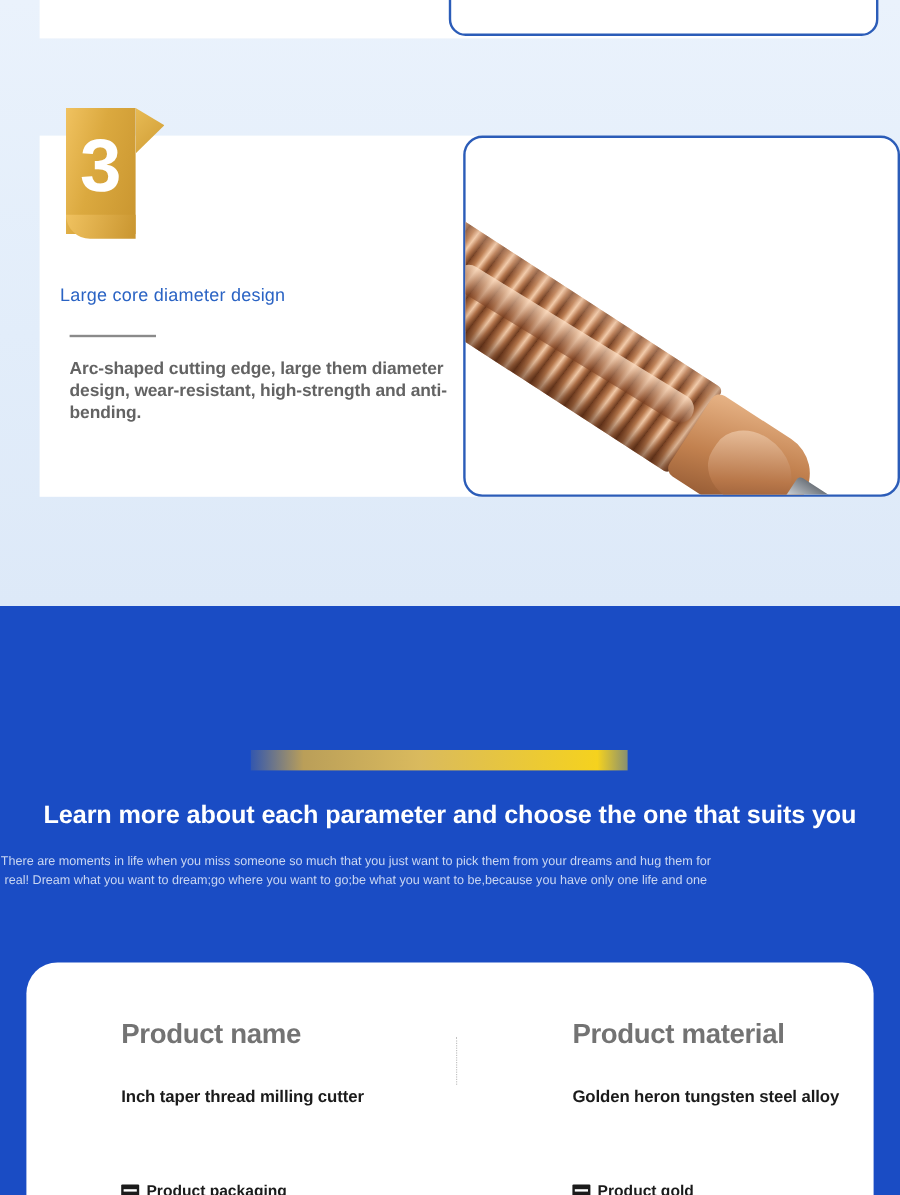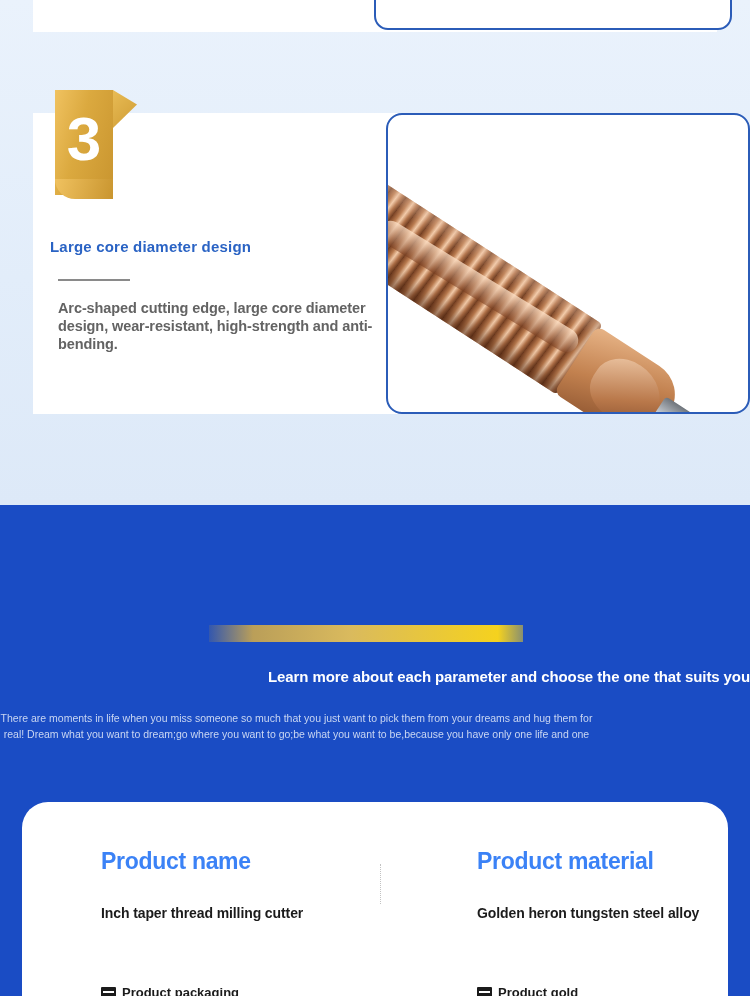--- a/index.html
+++ b/index.html
@@ -55,21 +55,21 @@
     position:absolute; left:0; top:18px; width:58px;
     text-align:center; font-size:62px; font-weight:bold;
     color:#ffffff; line-height:62px;
     font-family:"Liberation Sans", sans-serif;
   }
 
   .card3-body {
     position:absolute; left:17px; top:125px; width:330px;
   }
   .f-title {
-    font-size:15px; font-weight:bold; color:#2a63c4; letter-spacing:.2px;
+    font-size:15px; font-weight:normal; color:#2a63c4; letter-spacing:.2px;
   }
   .f-rule {
     width:72px; height:2px; background:#8a8a8a; margin:24px 0 18px 8px;
   }
   .f-desc {
     font-size:14.5px; font-weight:bold; color:#636363;
     line-height:18px; padding-left:8px; letter-spacing:-.1px;
   }
 
   
@@ -131,40 +131,40 @@
     background:linear-gradient(90deg,
       rgba(192,150,50,.15) 0%, rgba(214,173,70,.85) 14%,
       rgba(228,192,88,.95) 45%, #f5d21e 92%, rgba(245,210,30,.5) 100%);
   }
   .spec-title {
     position:relative; z-index:2;
     font-size:31px; font-weight:bold; color:#ffffff; line-height:32px;
     letter-spacing:.2px;
   }
   .spec-sub {
-    position:absolute; left:0; top:163px; width:750px; text-align:right;
-    font-size:15px; font-weight:bold; color:#ffffff; letter-spacing:-.1px;
+    position:absolute; left:0; top:163px; width:750px; text-align:center;
+    font-size:21px; font-weight:bold; color:#ffffff; letter-spacing:-.1px;
   }
   .spec-lorem {
     position:absolute; left:0; top:205px; width:593px; text-align:center;
     font-size:10.5px; color:#c9d6f2; line-height:16px;
   }
 
   
   .spec-card {
     position:absolute; left:22px; top:297px; width:706px; height:300px;
     background:#ffffff; border-radius:26px;
   }
   .spec-col {
     position:absolute; top:46px; width:300px;
   }
   .spec-col.left  { left:79px; }
   .spec-col.right { left:455px; }
   .spec-h {
-    font-size:23px; font-weight:bold; color:#3b82f6; letter-spacing:-.3px;
+    font-size:23px; font-weight:bold; color:#737373; letter-spacing:-.3px;
   }
   .spec-v {
     margin-top:30px; font-size:14px; font-weight:bold; color:#1b1b1b;
     letter-spacing:-.1px;
   }
   .spec-div {
     position:absolute; left:380px; top:864px; width:1px; height:40px;
     border-left:1px dotted #c2c2c2;
   }
   
@@ -191,21 +191,21 @@
 
   <div class="card-top-img">
     
   </div>
 
   <div class="card3">
 
     <div class="card3-body">
       <div class="f-title">Large core diameter design</div>
       <div class="f-rule"></div>
-      <div class="f-desc">Arc-shaped cutting edge, large core diameter design, wear-resistant, high-strength and anti-bending.</div>
+      <div class="f-desc">Arc-shaped cutting edge, large them diameter design, wear-resistant, high-strength and anti-bending.</div>
     </div>
 
     <div class="card3-img">
       <div class="cutter">
         <div class="cutter-shank"></div>
         <div class="cutter-threads"></div>
         <div class="cutter-flute"></div>
         <div class="cutter-tip"></div>
         <div class="cutter-tip-round"></div>
         <div class="cutter-steel"></div>

